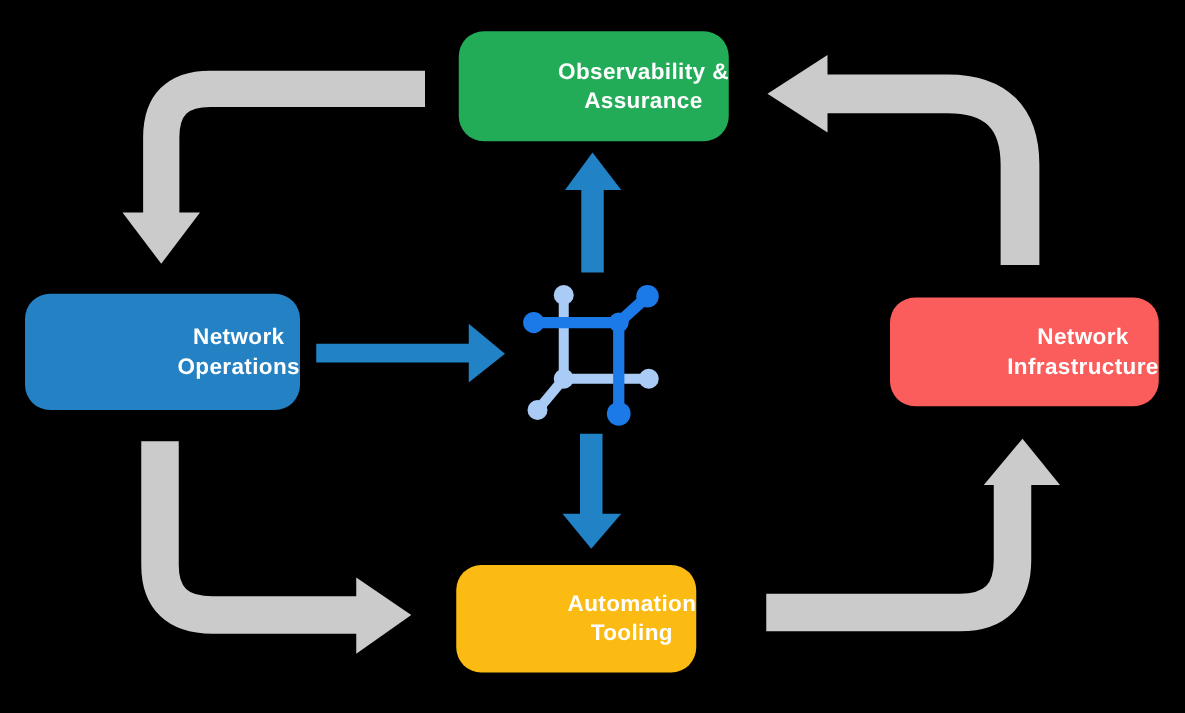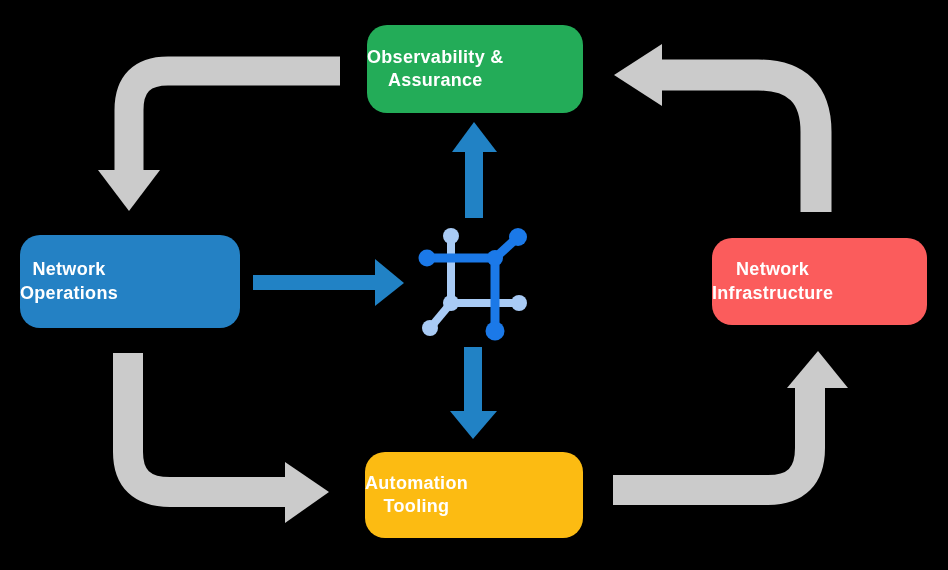--- a/index.html
+++ b/index.html
@@ -17,35 +17,35 @@
   }
   .layer {
     position: absolute;
     left: 0; top: 0;
   }
   .node {
     position: absolute;
     border-radius: 20px;
     display: flex;
     align-items: center;
-    justify-content: flex-start;
+    justify-content: flex-end;
     text-align: center;
   }
   .node .label {
     color: var(--node-text, #fff);
     font-size: 18px;
     font-weight: 700;
     letter-spacing: 0.3px;
     line-height: 1.3;
     white-space: pre-line;
   }
   .node-observability { left: 367px; top: 25px;  width: 216px; height: 88px; background: var(--node-green, #23ac58); }
   .node-operations    { left: 20px;  top: 235px; width: 220px; height: 93px; background: var(--node-blue, #2481c4); }
   .node-infrastructure{ left: 712px; top: 238px; width: 215px; height: 87px; background: var(--node-red, #fb5c5c); }
-  .node-automation    { left: 365px; top: 452px; width: 218px; height: 86px; background: var(--node-yellow, #fcbb12); }
+  .node-automation    { left: 365px; top: 452px; width: 192px; height: 86px; background: var(--node-yellow, #fcbb12); }
 
   .gray-shaft { stroke: var(--arrow-gray, #cbcbcb); fill: none; }
   .gray-head  { fill: var(--arrow-gray, #cbcbcb); }
   .blue-fill  { fill: var(--arrow-blue, #2182c5); }
 
   .icon-dark-stroke  { stroke: var(--icon-dark, #1b79e8); stroke-width: 9; fill: none; }
   .icon-light-stroke { stroke: var(--icon-light, #a9cbf5); stroke-width: 8; fill: none; }
   .icon-dark-fill    { fill: var(--icon-dark, #1b79e8); }
   .icon-light-fill   { fill: var(--icon-light, #a9cbf5); }
 </style>

